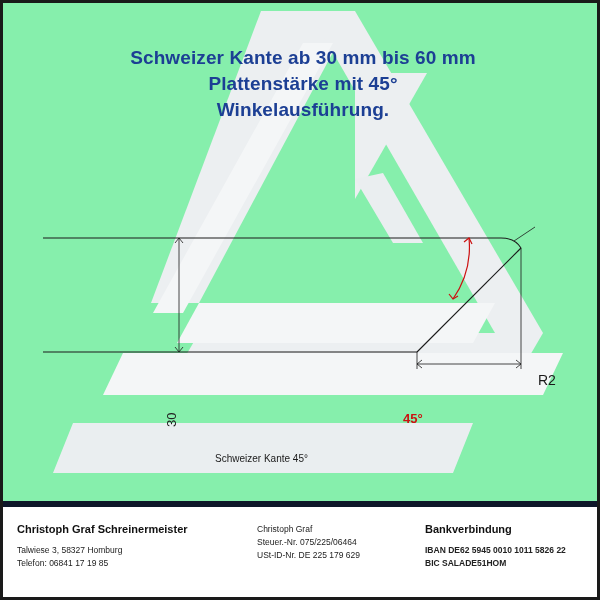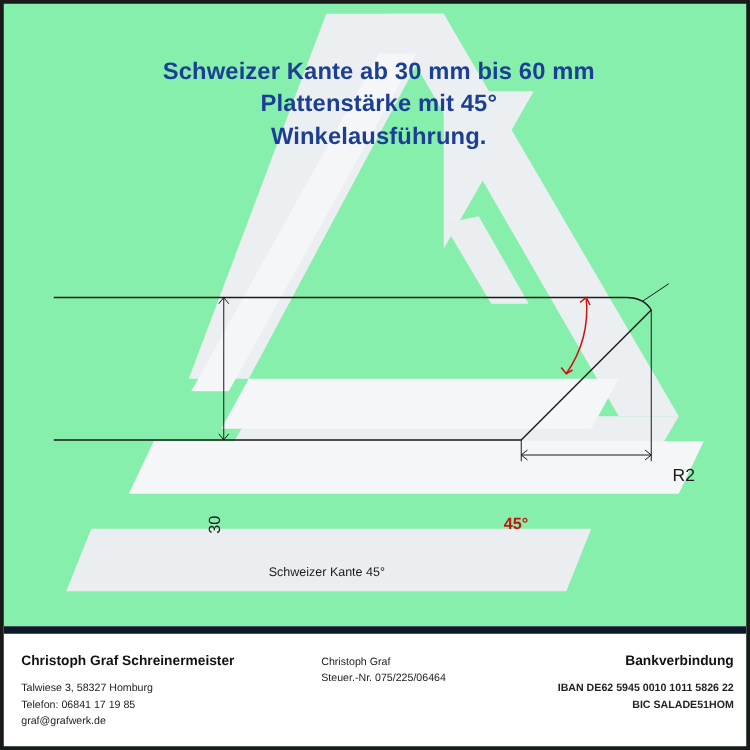--- a/index.html
+++ b/index.html
@@ -105,21 +105,21 @@
     display: flex;
     padding: 10px 0 0 0;
     box-sizing: border-box;
   }
   .fcol {
     box-sizing: border-box;
     padding: 6px 10px 0 14px;
   }
   .fcol.c1 { width: 240px; }
   .fcol.c2 { width: 168px; }
-  .fcol.c3 { width: 186px; text-align: right; }
+  .fcol.c3 { width: 186px; }
   .fcol h4 {
     margin: 0 0 9px 0;
     font-size: 11px;
     font-weight: bold;
     color: #111111;
   }
   .fcol .line {
     font-size: 8.5px;
     color: #222222;
     line-height: 1.55;
@@ -200,25 +200,25 @@
     <div class="draw-label" id="label-27">27</div>
     <div class="draw-label" id="label-45">45°</div>
     <div class="draw-label" id="label-r2">R2</div>
   </div>
 
   <div id="footer">
     <div class="fcol c1">
       <h4>Christoph Graf Schreinermeister</h4>
       <div class="line">Talwiese 3, 58327 Homburg</div>
       <div class="line">Telefon: 06841 17 19 85</div>
-      <div class="line">graf@grafwerk.de</div>
     </div>
     <div class="fcol c2">
       <div class="line">Christoph Graf</div>
       <div class="line">Steuer.-Nr.  075/225/06464</div>
+      <div class="line">USt-ID-Nr. DE 225 179 629</div>
     </div>
     <div class="fcol c3">
       <h4>Bankverbindung</h4>
       <div class="line"><b>IBAN DE62 5945 0010 1011 5826 22</b></div>
       <div class="line"><b>BIC SALADE51HOM</b></div>
     </div>
   </div>
 
 </div>
 

